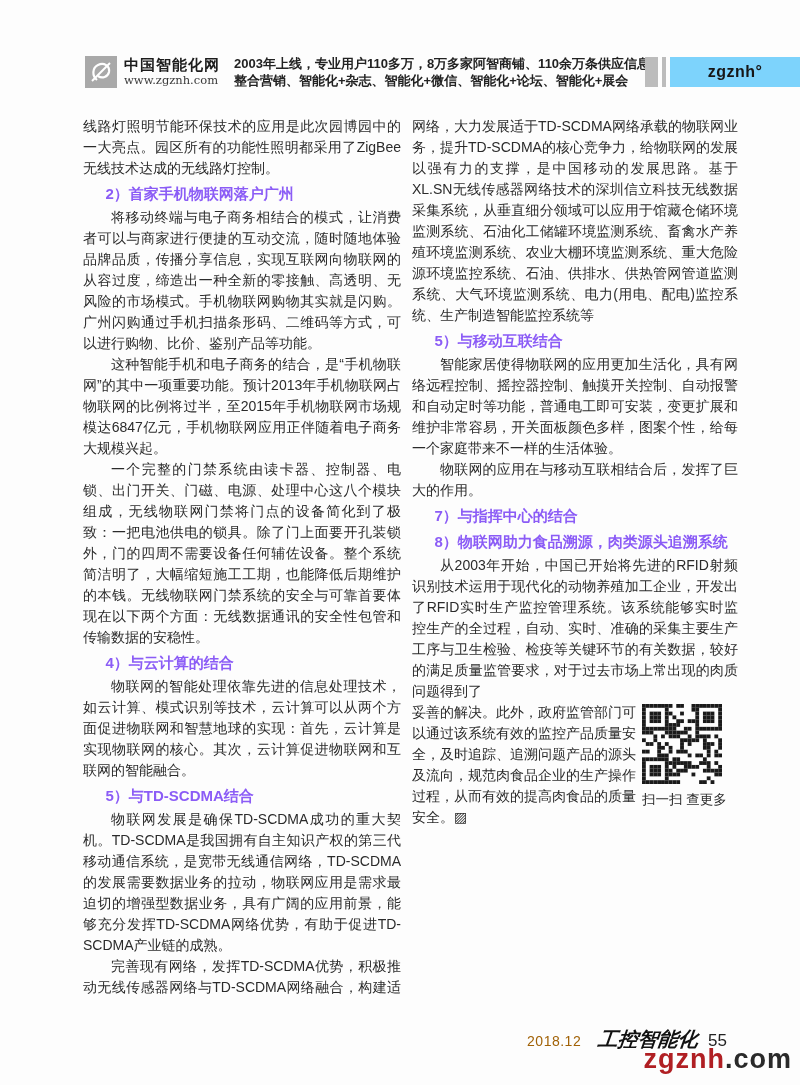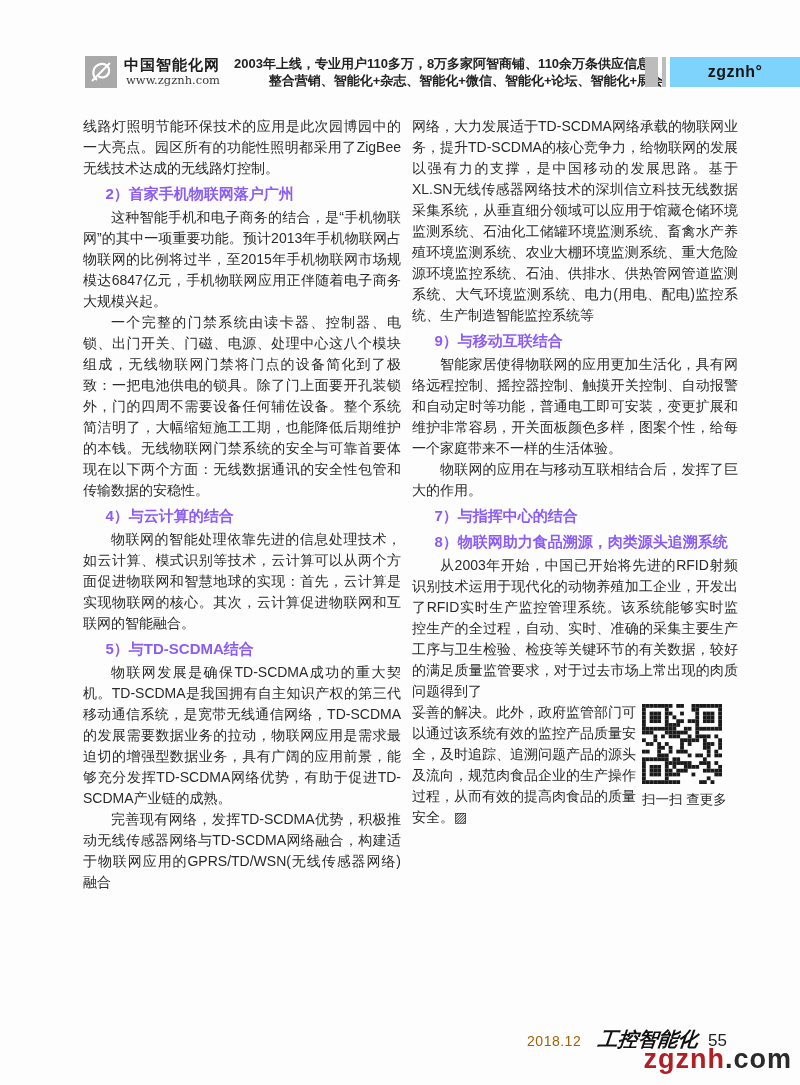--- a/index.html
+++ b/index.html
@@ -2,21 +2,21 @@
 <html><head>
 <meta charset="utf-8">
 <style>
   html,body{margin:0;padding:0;background:#e8e8e8;}
   .page{
     position:relative;width:800px;height:1085px;background:#fdfdfd;
     font-family:"Liberation Sans","DejaVu Sans",sans-serif;
     color:#2b2b2b;overflow:hidden;margin:0 auto;
   }
   
-  .masthead{position:absolute;left:85px;top:55px;height:34px;display:flex;align-items:center;text-align:right;}
+  .masthead{position:absolute;left:85px;top:55px;height:34px;display:flex;align-items:center;}
   .logo-sq{width:32px;height:32px;background:#a9a9a9;display:flex;align-items:center;justify-content:center;flex:0 0 auto;}
   .logo-txt{margin-left:7px;line-height:1;}
   .logo-name{font-size:15px;font-weight:bold;color:#1c1c1c;letter-spacing:1px;}
   .logo-url{font-size:11.5px;color:#3a3a3a;margin-top:3px;font-family:"DejaVu Serif","Liberation Serif",serif;}
   .tagline{margin-left:14px;line-height:17px;}
   .tagline div{font-size:13px;font-weight:bold;color:#222;white-space:nowrap;}
   .badge-wrap{position:absolute;top:57px;left:645px;right:0;height:30px;display:flex;align-items:stretch;}
   .badge-sq{width:13px;background:#bcbcbc;margin-right:4px;}
   .badge-stripe{width:4px;background:#bcbcbc;margin-right:4px;}
   .badge-bar{flex:1;background:#7dd3fc;display:flex;align-items:center;justify-content:center;}
@@ -72,31 +72,32 @@
     <div class="badge-sq"></div>
     <div class="badge-stripe"></div>
     <div class="badge-bar">
       <span class="badge-label">zgznh°</span>
     </div>
   </div>
 
   <div class="col col-left">
       <div class="para">线路灯照明节能环保技术的应用是此次园博园中的一大亮点。园区所有的功能性照明都采用了ZigBee无线技术达成的无线路灯控制。</div>
       <div class="sec-heading">2）首家手机物联网落户广州</div>
+      <div class="para indent">将移动终端与电子商务相结合的模式，让消费者可以与商家进行便捷的互动交流，随时随地体验品牌品质，传播分享信息，实现互联网向物联网的从容过度，缔造出一种全新的零接触、高透明、无风险的市场模式。手机物联网购物其实就是闪购。广州闪购通过手机扫描条形码、二维码等方式，可以进行购物、比价、鉴别产品等功能。</div>
       <div class="para indent">这种智能手机和电子商务的结合，是“手机物联网”的其中一项重要功能。预计2013年手机物联网占物联网的比例将过半，至2015年手机物联网市场规模达6847亿元，手机物联网应用正伴随着电子商务大规模兴起。</div>
       <div class="para indent">一个完整的门禁系统由读卡器、控制器、电锁、出门开关、门磁、电源、处理中心这八个模块组成，无线物联网门禁将门点的设备简化到了极致：一把电池供电的锁具。除了门上面要开孔装锁外，门的四周不需要设备任何辅佐设备。整个系统简洁明了，大幅缩短施工工期，也能降低后期维护的本钱。无线物联网门禁系统的安全与可靠首要体现在以下两个方面：无线数据通讯的安全性包管和传输数据的安稳性。</div>
       <div class="sec-heading">4）与云计算的结合</div>
       <div class="para indent">物联网的智能处理依靠先进的信息处理技术，如云计算、模式识别等技术，云计算可以从两个方面促进物联网和智慧地球的实现：首先，云计算是实现物联网的核心。其次，云计算促进物联网和互联网的智能融合。</div>
       <div class="sec-heading">5）与TD-SCDMA结合</div>
       <div class="para indent">物联网发展是确保TD-SCDMA成功的重大契机。TD-SCDMA是我国拥有自主知识产权的第三代移动通信系统，是宽带无线通信网络，TD-SCDMA的发展需要数据业务的拉动，物联网应用是需求最迫切的增强型数据业务，具有广阔的应用前景，能够充分发挥TD-SCDMA网络优势，有助于促进TD-SCDMA产业链的成熟。</div>
       <div class="para indent">完善现有网络，发挥TD-SCDMA优势，积极推动无线传感器网络与TD-SCDMA网络融合，构建适于物联网应用的GPRS/TD/WSN(无线传感器网络)融合</div>
     </div>
   <div class="col col-right">
       <div class="para">网络，大力发展适于TD-SCDMA网络承载的物联网业务，提升TD-SCDMA的核心竞争力，给物联网的发展以强有力的支撑，是中国移动的发展思路。基于XL.SN无线传感器网络技术的深圳信立科技无线数据采集系统，从垂直细分领域可以应用于馆藏仓储环境监测系统、石油化工储罐环境监测系统、畜禽水产养殖环境监测系统、农业大棚环境监测系统、重大危险源环境监控系统、石油、供排水、供热管网管道监测系统、大气环境监测系统、电力(用电、配电)监控系统、生产制造智能监控系统等</div>
-      <div class="sec-heading">9）与移动互联结合</div>
+      <div class="sec-heading">5）与移动互联结合</div>
       <div class="para indent">智能家居使得物联网的应用更加生活化，具有网络远程控制、摇控器控制、触摸开关控制、自动报警和自动定时等功能，普通电工即可安装，变更扩展和维护非常容易，开关面板颜色多样，图案个性，给每一个家庭带来不一样的生活体验。</div>
       <div class="para indent">物联网的应用在与移动互联相结合后，发挥了巨大的作用。</div>
       <div class="sec-heading">7）与指挥中心的结合</div>
       <div class="sec-heading">8）物联网助力食品溯源，肉类源头追溯系统</div>
       <div class="para indent">从2003年开始，中国已开始将先进的RFID射频识别技术运用于现代化的动物养殖加工企业，开发出了RFID实时生产监控管理系统。该系统能够实时监控生产的全过程，自动、实时、准确的采集主要生产工序与卫生检验、检疫等关键环节的有关数据，较好的满足质量监管要求，对于过去市场上常出现的肉质问题得到了</div>
       <div class="para"><div class="qr-float">
           <svg width="80" height="80" viewBox="0 0 80 80" fill="#1a1a1a">
             <rect x="0.00" y="0.00" width="3.81" height="3.81"></rect>
             <rect x="3.81" y="0.00" width="3.81" height="3.81"></rect>
             <rect x="7.62" y="0.00" width="3.81" height="3.81"></rect>

